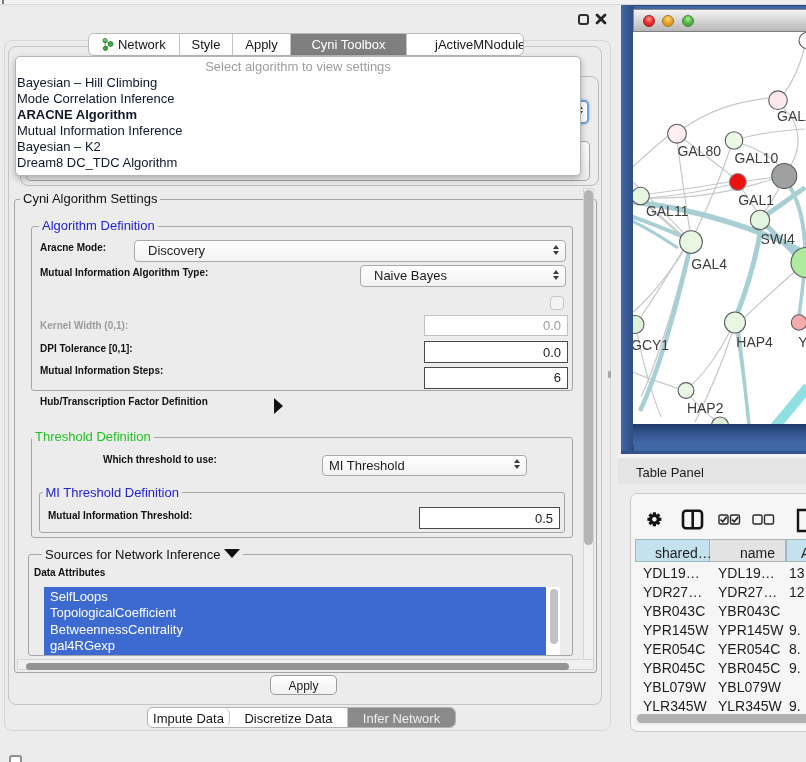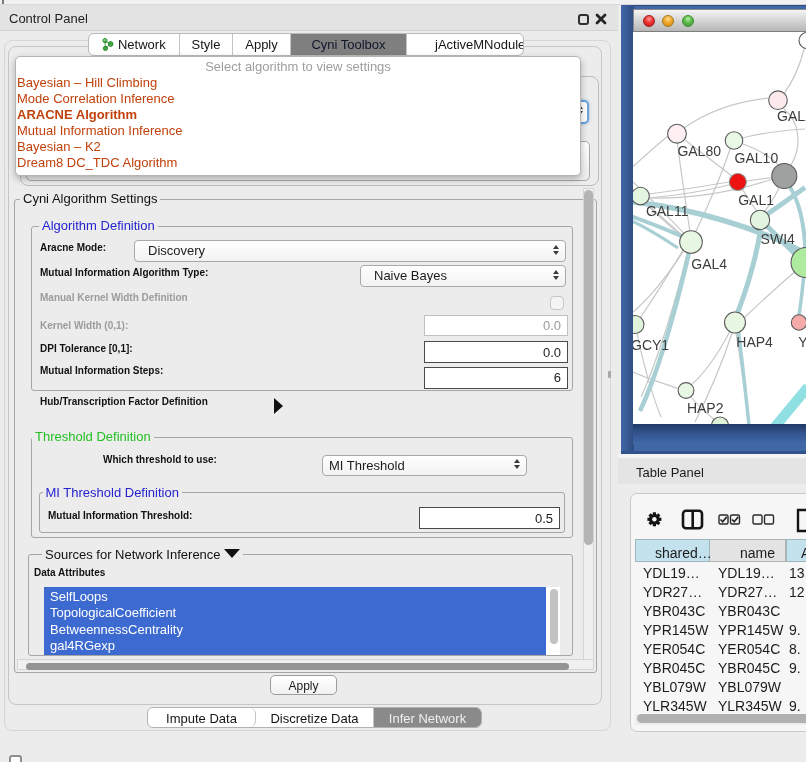--- a/index.html
+++ b/index.html
@@ -17,21 +17,21 @@
 
 .panel { left:8px; top:46px; width:594px; height:659px; background:#ececec;
   border:1px solid #c6c6c6; border-radius:8px; }
 .outer { left:4px; top:40px; width:607px; height:691px; background:#ececec;
   border:1px solid #d6d6d6; border-radius:8px; }
 
 .tabs { left:88px; top:33px; height:23px; display:flex; background:#fff;
   border:1px solid #b9b9b9; border-radius:6px; overflow:hidden; }
 .tabs .tb { line-height:22px; color:#151515; border-right:1px solid #c4c4c4; white-space:nowrap; text-align:center; }
 .tabs .tb:last-child { border-right:none; }
-.tabs .sel { background:#7f7f7f; color:#0f172a; }
+.tabs .sel { background:#7f7f7f; color:#ffffff; }
 
 .grp { position:absolute; border:1px solid #a5a5a5; border-radius:3px; }
 .grplab { position:absolute; background:#ececec; padding:0 3px; font-size:13px; }
 .b { font-weight:bold; }
 .blue { color:#2422cf; }
 .green { color:#23c023; }
 .gray { color:#9b9b9b; }
 
 .field { position:absolute; background:#fff; border:1px solid #b5b5b5;
   text-align:right; font-size:13px; padding:2px 6px 0 0; }
@@ -45,43 +45,40 @@
   border-top:4.5px solid #3c3c3c; }
 .lab { position:absolute; font-size:10px; font-weight:bold; color:#111; white-space:nowrap; }
 .lab.gray { color:#9b9b9b; }
 
 .vsb { position:absolute; background:#f0f0f0; border:1px solid #d5d5d5; }
 .vthumb { position:absolute; background:#b4b4b4; border-radius:5px; }
 
 .popup { left:15px; top:56px; width:566px; height:120px; background:#fff;
   border:1px solid #b5b5b5; border-radius:5px; box-shadow:0 3px 7px rgba(0,0,0,0.28); z-index:50; }
 .popup .hd { position:absolute; top:2px; left:0; width:100%; text-align:center; color:#9e9e9e; }
-.popup .it { position:absolute; left:1px; font-size:13px; color:#c2410c; white-space:nowrap; padding-left:0; }
+.popup .it { position:absolute; left:1px; font-size:13px; color:#0f172a; white-space:nowrap; padding-left:0; }
 
 .btabs { left:147px; top:706.5px; height:21.5px; display:flex; background:#fff;
   border:1px solid #b2b2b2; border-radius:6px; overflow:hidden; z-index:5; }
 .btabs .tb { text-align:center; line-height:21px; color:#151515; border-right:1px solid #c4c4c4; }
 .btabs .tb:last-child { border-right:none; }
 .btabs .sel { background:#8a8a8a; color:#efefef; }
 .applybtn { left:270px; top:675px; width:67px; height:20px; background:linear-gradient(#ffffff,#f1f1f1);
   border:1px solid #9d9d9d; border-radius:5px; text-align:center; line-height:21px; font-size:12px; z-index:5;}
 
 .desktop { left:621px; top:5px; width:185px; height:449px; background:#4067a6; overflow:hidden; }
 .tpbar { left:618px; top:454px; width:188px; height:30px; background:linear-gradient(#f4f4f4 0px,#f4f4f4 3px,#e4e4e4 5px); }
 .tablepanel { left:630px; top:493px; width:190px; height:239px; background:#f6f6f6;
   border:1px solid #c9c9c9; border-radius:7px; overflow:hidden; }
 </style>
 </head>
 <body>
 <div class="page">
   <div class="abs topstrip"></div>
   <div class="abs" style="left:2px;top:0;width:2px;height:4px;background:#7c7c7c;"></div>
-  <div class="abs titlebar">
-      <span class="t">Control Panel</span>
-    </div>
   <div class="abs wc-sq"></div>
   <div class="abs wc-x"><svg width="12" height="12">
         <path d="M2 2 L10 10 M2 10 L10 2" stroke="#252525" stroke-width="2.8" stroke-linecap="round"></path>
       </svg></div>
   <div class="abs outer"></div>
   <div class="abs panel"></div>
 
   <div class="abs" style="left:20px;top:76px;width:579px;height:110px;border:1px solid #bcbcbc;border-radius:8px;"></div>
   <div class="abs" style="left:26px;top:141px;width:564px;height:40px;background:linear-gradient(#fdfdfd,#ededed);border:1px solid #a8a8a8;border-radius:5px;"></div>
   <div class="abs" style="left:520px;top:100px;width:69px;height:24px;background:#fff;border:2px solid #6ea4d8;border-radius:5px;box-shadow:0 0 3px #7fb0df;"></div>
@@ -120,21 +117,20 @@
 
   <div class="lab" style="left:40px;top:267px;">Mutual Information Algorithm Type:</div>
   <div class="combo" style="left:360px;top:265px;width:206px;height:22px;">
       <span class="ct">Naive Bayes</span>
     </div>
   <div class="arr abs" style="left:553px;top:270px;">
       <div class="up"></div>
       <div class="dn"></div>
     </div>
 
-  <div class="lab gray" style="left:40px;top:292px;">Manual Kernel Width Definition</div>
   <div class="abs" style="left:550px;top:296px;width:14px;height:14px;background:#f4f4f4;border:1px solid #c6c6c6;border-radius:4px;"></div>
 
   <div class="lab gray" style="left:40px;top:319.5px;">Kernel Width (0,1):</div>
   <div class="field" style="left:424px;top:315px;width:144px;height:21px;color:#9b9b9b;border-color:#c0c0c0;">0.0</div>
 
   <div class="lab" style="left:40px;top:343px;">DPI Tolerance [0,1]:</div>
   <div class="field" style="left:424px;top:340.5px;width:144px;height:22.5px;border:1.5px solid #4a4a4a;padding-top:3px;">0.0</div>
 
   <div class="lab" style="left:40px;top:365px;">Mutual Information Steps:</div>
   <div class="field" style="left:424px;top:367px;width:144px;height:21.5px;border:1.5px solid #4a4a4a;padding-top:2px;">6</div>
@@ -167,21 +163,21 @@
     <div style="position:absolute;left:506px;top:2px;width:8px;height:55px;background:#c2c2c2;border-radius:5px;"></div>
   </div>
 
   <div class="vsb" style="left:583px;top:188px;width:11px;height:482px;"></div>
   <div class="vthumb" style="left:584px;top:190px;width:9px;height:355px;"></div>
   <div class="vsb" style="left:17px;top:659px;width:577px;height:11px;"></div>
   <div class="vthumb" style="left:26px;top:663px;width:543px;height:7px;background:#949494;"></div>
 
   <div class="abs applybtn">Apply</div>
   <div class="abs btabs">
-    <div class="tb" style="width:108px;border-radius:6px;">Impute Data</div>
+    <div class="tb" style="width:82px;border-radius:6px;">Impute Data</div>
     <div class="tb" style="width:118px;">Discretize Data</div>
     <div class="tb sel" style="width:107px;">Infer Network</div>
   </div>
 
   <div class="abs popup">
     <div class="hd">Select algorithm to view settings</div>
     <div class="it" style="top:18px;">Bayesian – Hill Climbing</div>
     <div class="it" style="top:34px;">Mode Correlation Inference</div>
     <div class="it b" style="top:50px;">ARACNE Algorithm</div>
     <div class="it" style="top:66px;">Mutual Information Inference</div>

